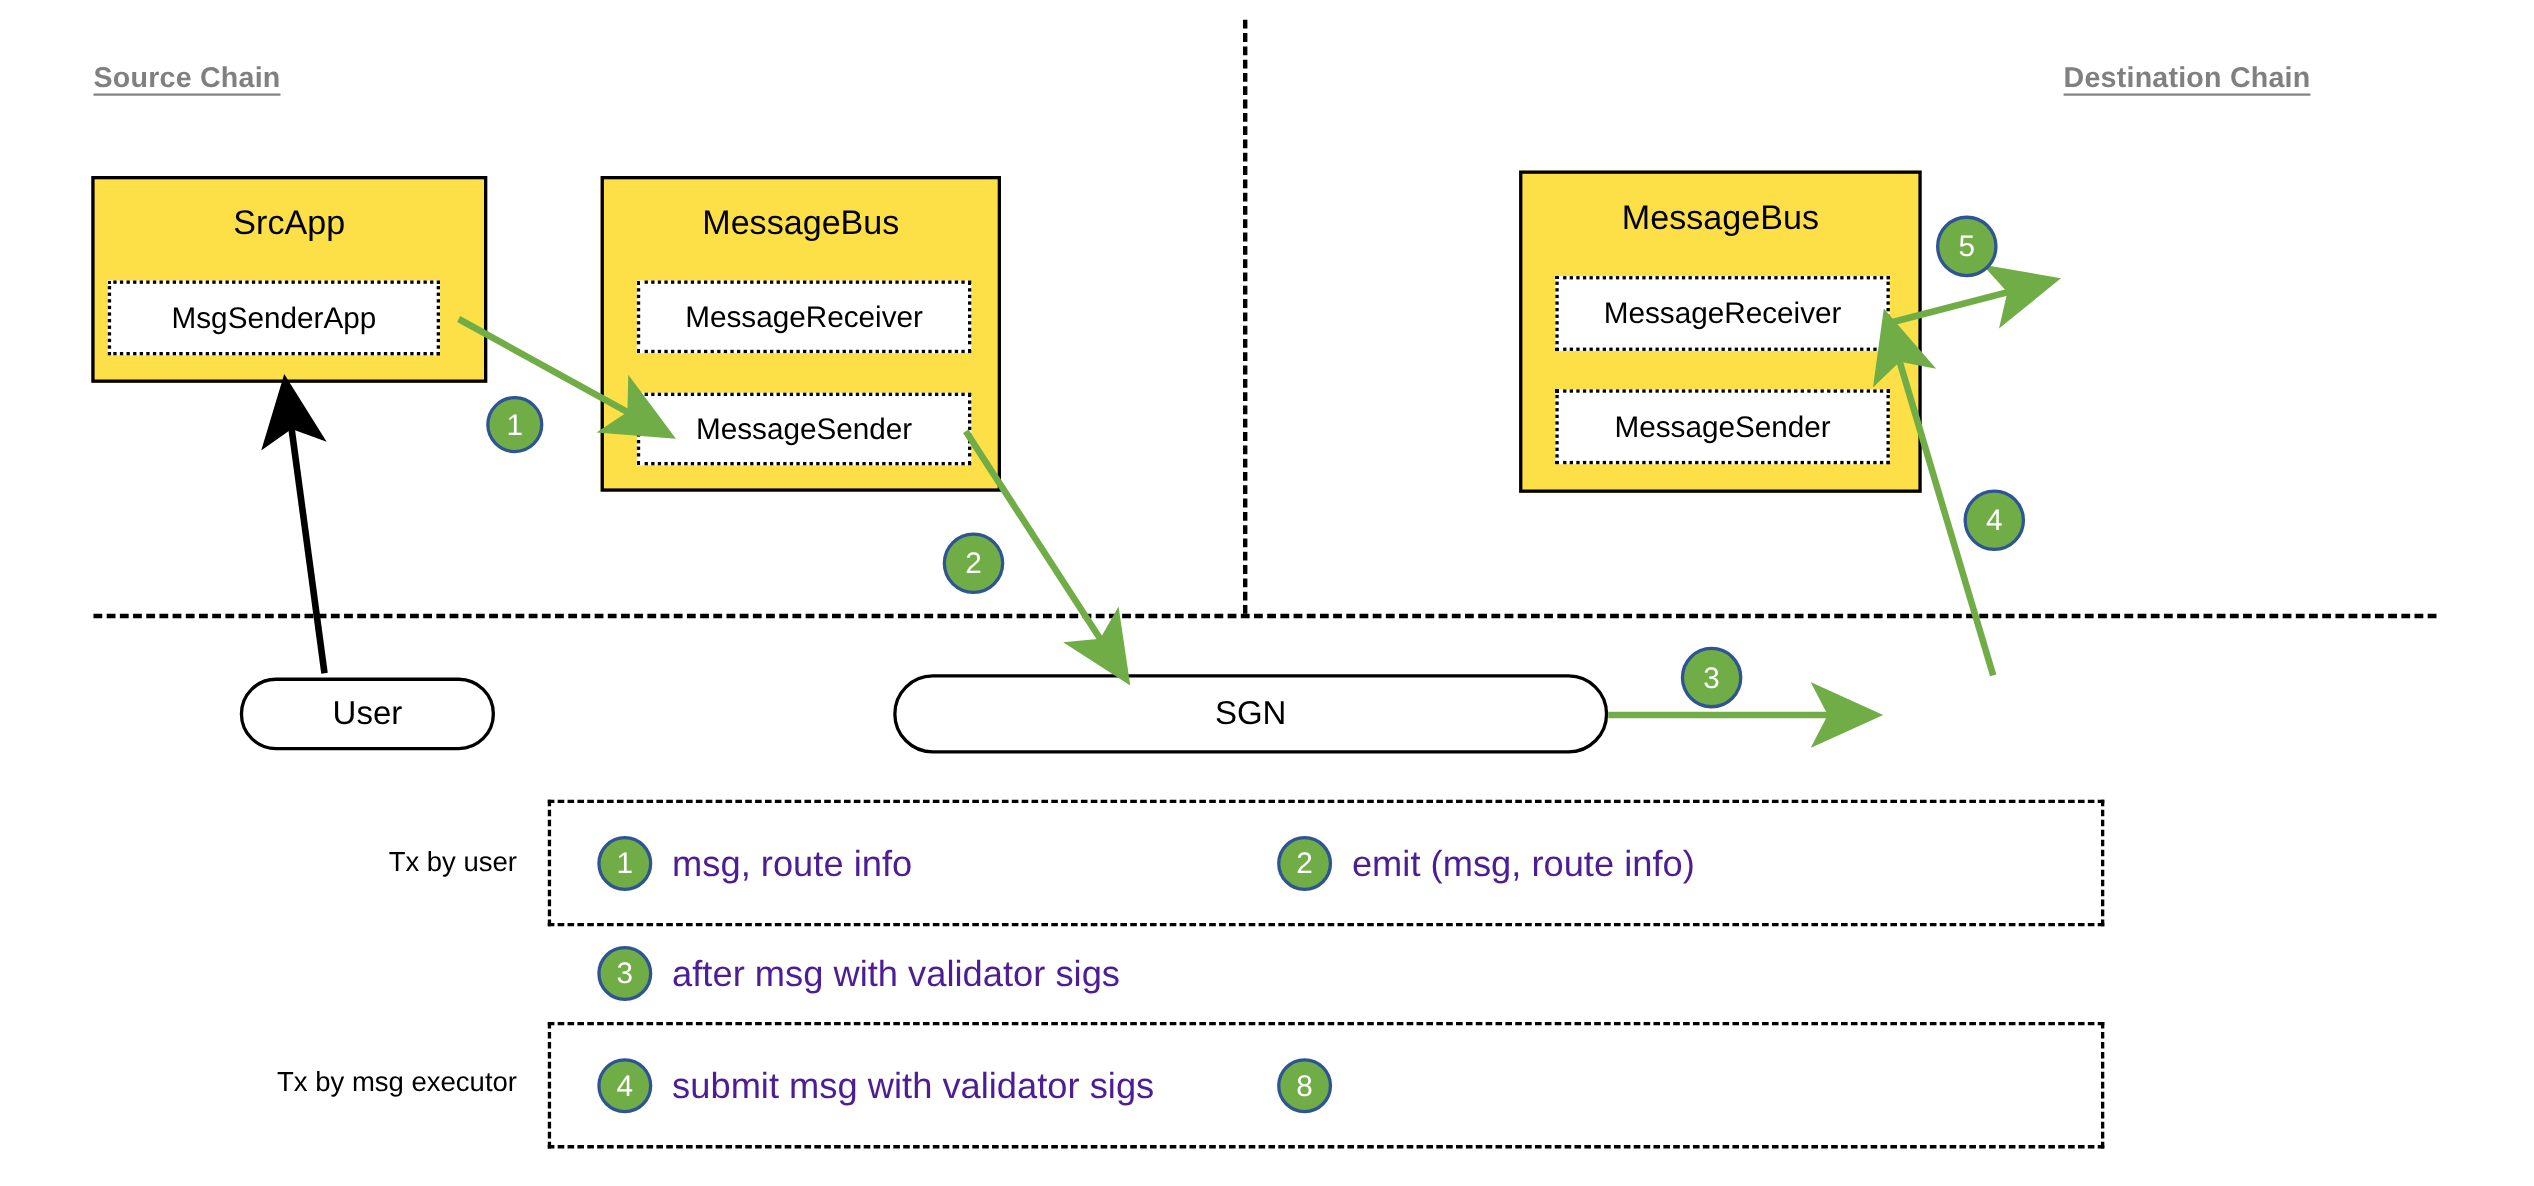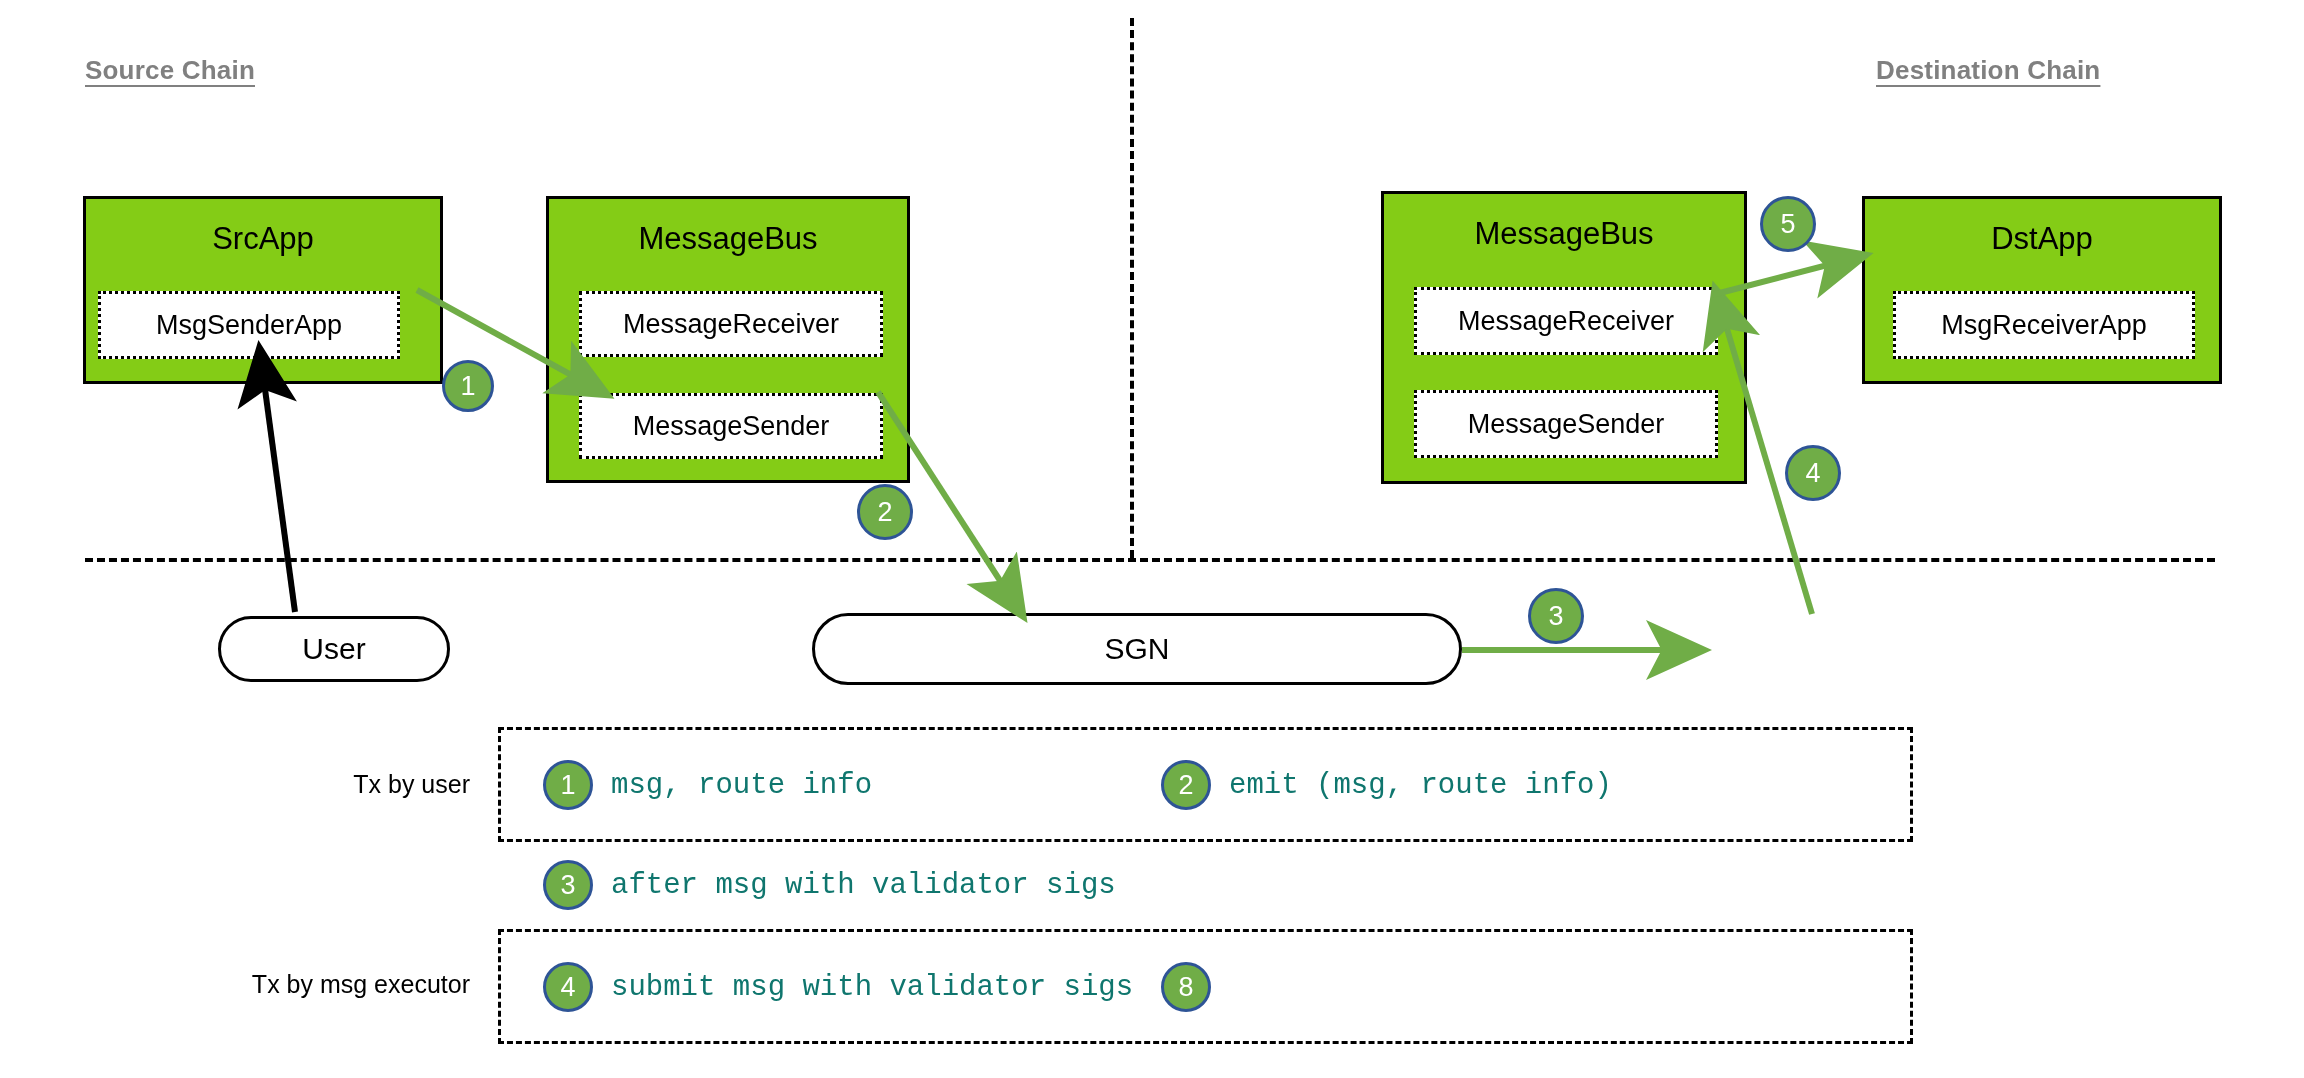--- a/index.html
+++ b/index.html
@@ -11,21 +11,21 @@
 
   
   .chain-title{
     position:absolute;color:#808080;font-weight:bold;font-size:26px;
     text-decoration:underline;text-underline-offset:6px;white-space:nowrap;
     letter-spacing:.2px;
   }
 
   
   .contract-box{
-    position:absolute;border:3px solid #000;background:#84cc16;box-sizing:border-box;margin-top:36px;
+    position:absolute;border:3px solid #000;background:#fde047;box-sizing:border-box;
   }
   .contract-title{
     position:absolute;left:0;right:0;text-align:center;
     font-size:31px;color:#000;white-space:nowrap;
   }
   
   .module-box{
     position:absolute;border:3px dotted #000;background:#fff;box-sizing:border-box;
     display:flex;align-items:center;justify-content:center;
     font-size:27px;color:#000;white-space:nowrap;
@@ -60,21 +60,21 @@
     position:absolute;box-sizing:border-box;
     border:3px dashed #000;background:transparent;
   }
   .legend-side-label{
     position:absolute;text-align:right;font-size:25px;color:#000;white-space:nowrap;
   }
   .legend-item{
     position:absolute;display:flex;align-items:center;gap:18px;white-space:nowrap;
   }
   .legend-item .badge{position:relative;left:auto;top:auto;}
-  .legend-text{font-size:29px;color:#0f766e;font-family:Liberation Mono, monospace;}
+  .legend-text{font-size:33px;color:#4c1d95;}
 
   svg.overlay{position:absolute;left:0;top:0;width:2304px;height:1078px;pointer-events:none;}
 </style>
 </head>
 <body>
 
 <div id="stage">
 
   <div class="chain-title" style="left:85px;top:55px;">Source Chain</div>
   <div class="chain-title" style="left:1876px;top:55px;">Destination Chain</div>
@@ -93,24 +93,20 @@
     <div class="module-box" style="left:30px;top:92px;width:304px;height:66px;">MessageReceiver</div>
     <div class="module-box" style="left:30px;top:194px;width:304px;height:66px;">MessageSender</div>
   </div>
 
   <div class="contract-box" style="left:1381px;top:155px;width:366px;height:293px;">
     <div class="contract-title" style="top:22px;">MessageBus</div>
     <div class="module-box" style="left:30px;top:93px;width:304px;height:68px;">MessageReceiver</div>
     <div class="module-box" style="left:30px;top:196px;width:304px;height:68px;">MessageSender</div>
   </div>
 
-  <div class="contract-box" style="left:1862px;top:160px;width:360px;height:188px;">
-    <div class="contract-title" style="top:22px;">DstApp</div>
-    <div class="module-box" style="left:28px;top:92px;width:302px;height:68px;">MsgReceiverApp</div>
-  </div>
 
   <div class="pill" style="left:812px;top:613px;width:650px;height:72px;">SGN</div>
   <div class="pill" style="left:218px;top:616px;width:232px;height:66px;">User</div>
 
   <svg class="overlay" viewBox="0 0 2304 1078">
     <defs>
       <marker id="gArrow" markerWidth="12" markerHeight="12" refX="9" refY="5" orient="auto" markerUnits="strokeWidth">
         <path d="M0,0 L11,5 L0,10 L2.6,5 z" fill="#70ad47"></path>
       </marker>
       <marker id="bArrow" markerWidth="12" markerHeight="12" refX="9" refY="5" orient="auto" markerUnits="strokeWidth">

